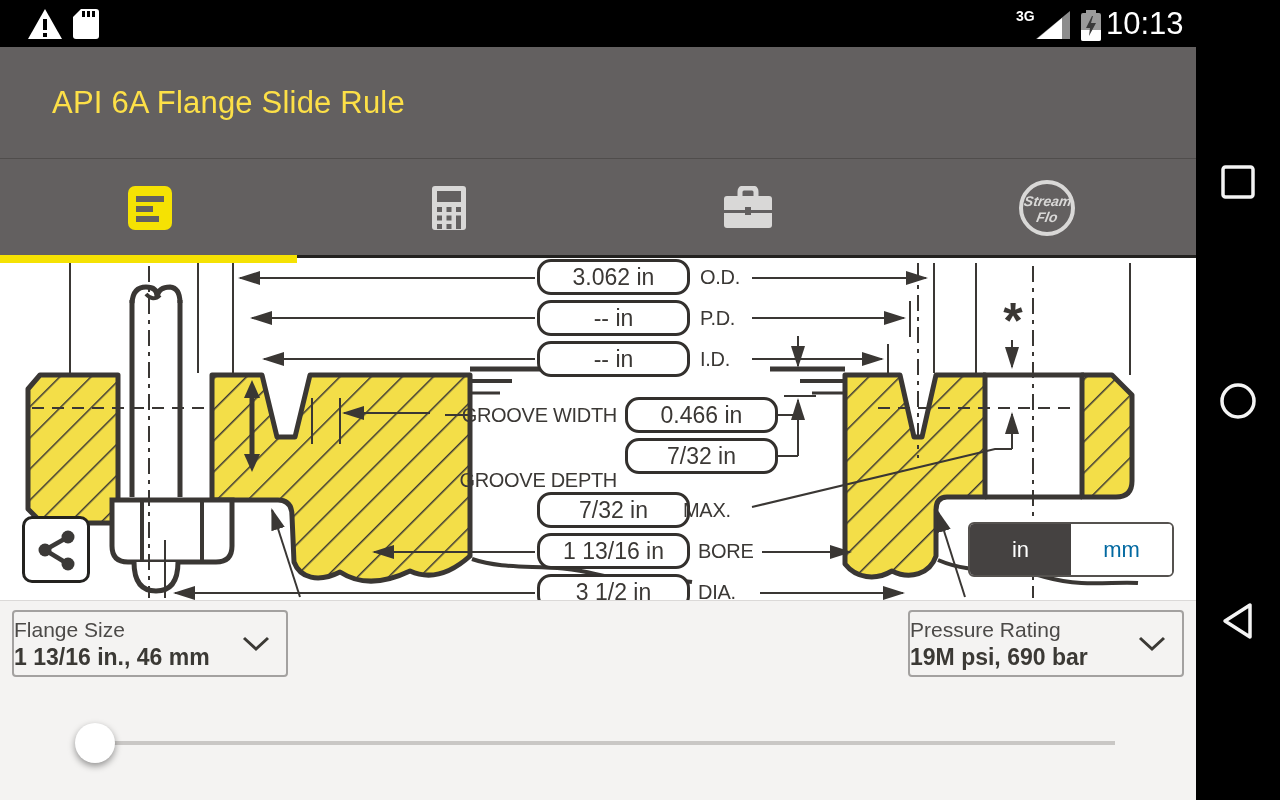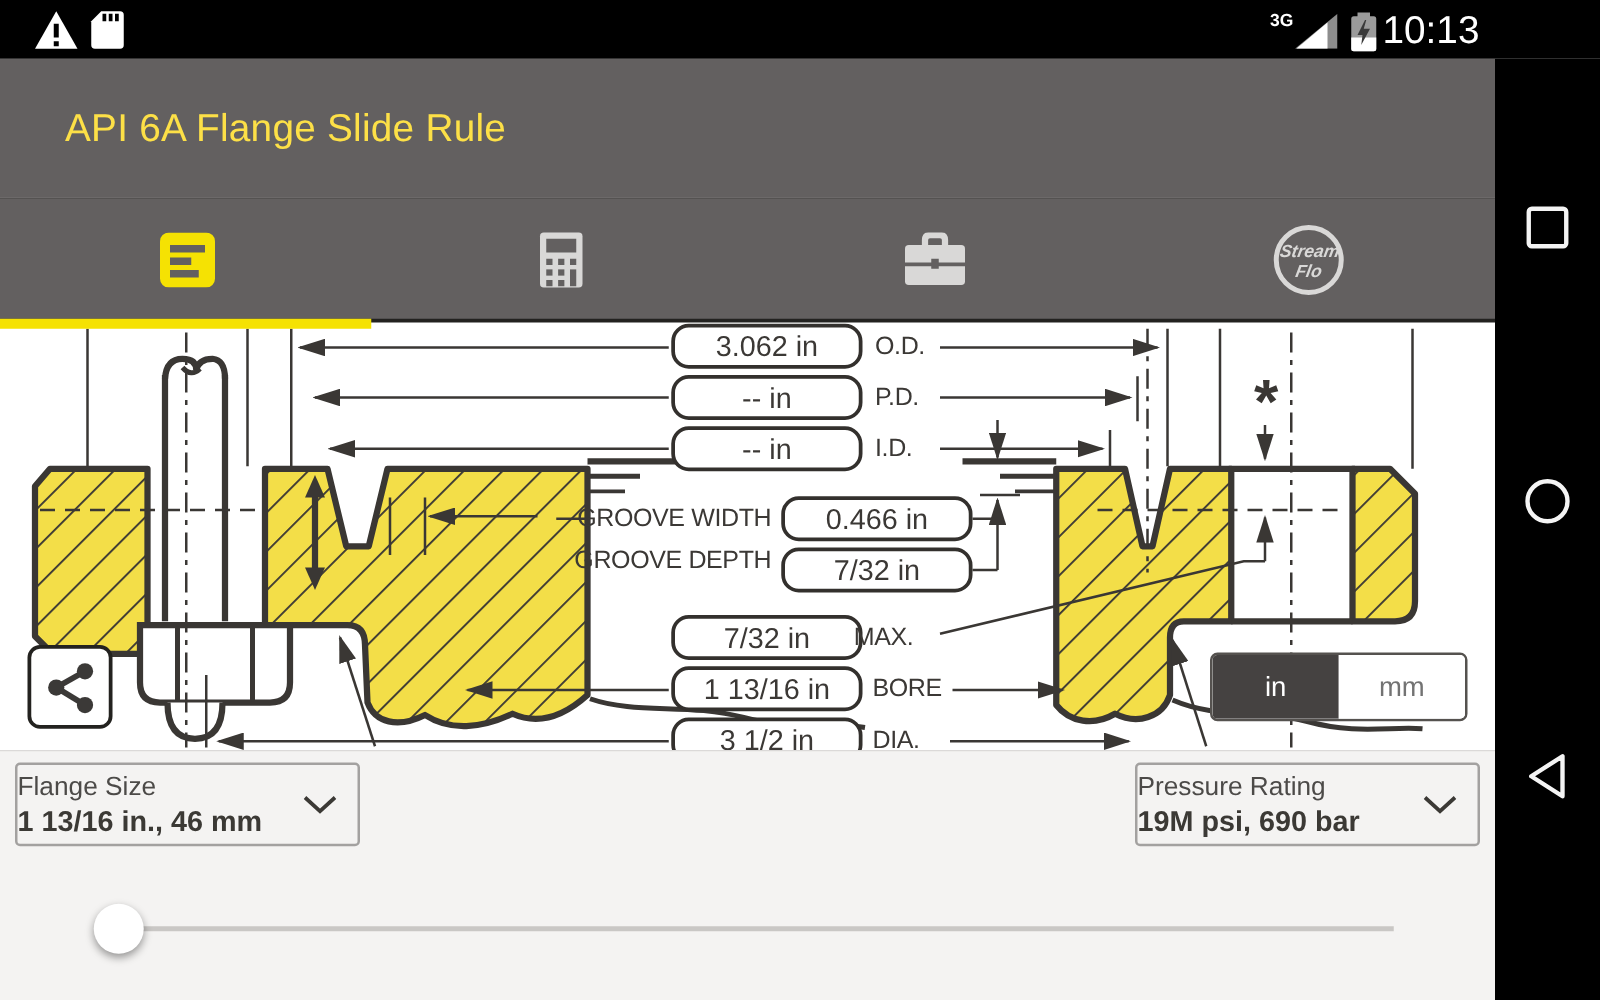--- a/index.html
+++ b/index.html
@@ -29,21 +29,21 @@
   .asterisk{position:absolute;left:994px;top:292px;width:38px;text-align:center;font-size:50px;
             font-weight:bold;color:#3a3734;z-index:3;}
   
   .share-btn{left:22px;top:516px;width:68px;height:67px;background:#fff;border:3px solid #23221f;
              border-radius:10px;z-index:4;display:flex;align-items:center;justify-content:center;box-sizing:border-box;}
   
   .unit-toggle{left:968px;top:522px;width:206px;height:55px;border:2px solid #55524f;border-radius:6px;
                overflow:hidden;display:flex;z-index:4;background:#fff;box-sizing:border-box;}
   .unit-seg{flex:1;display:flex;align-items:center;justify-content:center;font-size:22px;}
   .unit-seg.sel{background:#454241;color:#fff;}
-  .unit-seg.unsel{background:#fff;color:#737373;}
+  .unit-seg.unsel{background:#fff;color:#0369a1;}
   
   .panel{left:0;top:600px;width:1196px;height:200px;background:#F4F3F2;border-top:1px solid #dbd9d8;z-index:5;}
   .dropdown{position:absolute;top:610px;width:276px;height:67px;border:2px solid #a3a1a0;border-radius:4px;
             box-sizing:border-box;z-index:6;display:flex;flex-direction:column;align-items:flex-start;
             justify-content:center;}
   .dd-label{font-size:21px;color:#4c4a48;line-height:26px;}
   .dd-value{font-size:23px;font-weight:bold;color:#3b3935;line-height:28px;}
   .dd-chevron{position:absolute;right:16px;top:24px;}
   .slider-track{left:95px;top:741px;width:1020px;height:4px;background:#c9c7c5;z-index:6;}
   .slider-thumb{left:75px;top:723px;width:40px;height:40px;border-radius:50%;background:#fff;
@@ -210,21 +210,21 @@
 
   <div class="callout-box" style="left:537px;top:259px;">3.062 in</div>
   <div class="callout-label" style="left:700px;top:259px;width:70px;">O.D.</div>
   <div class="callout-box" style="left:537px;top:300px;">-- in</div>
   <div class="callout-label" style="left:700px;top:300px;width:70px;">P.D.</div>
   <div class="callout-box" style="left:537px;top:341px;">-- in</div>
   <div class="callout-label" style="left:700px;top:341px;width:70px;">I.D.</div>
 
   <div class="callout-label" style="left:440px;top:397px;width:177px;justify-content:flex-end;">GROOVE WIDTH</div>
   <div class="callout-box" style="left:625px;top:397px;">0.466 in</div>
-  <div class="callout-label" style="left:440px;top:430px;width:177px;justify-content:flex-end;">GROOVE DEPTH</div>
+  <div class="callout-label" style="left:440px;top:462px;width:177px;justify-content:flex-end;">GROOVE DEPTH</div>
   <div class="callout-box" style="left:625px;top:438px;">7/32 in</div>
 
   <div class="callout-box" style="left:537px;top:492px;">7/32 in</div>
   <div class="callout-label" style="left:683px;top:492px;width:80px;text-align:center;">MAX.</div>
   <div class="callout-box" style="left:537px;top:533px;">1 13/16 in</div>
   <div class="callout-label" style="left:698px;top:533px;width:80px;">BORE</div>
   <div class="callout-box" style="left:537px;top:574px;">3 1/2 in</div>
   <div class="callout-label" style="left:698px;top:574px;width:80px;">DIA.</div>
 
   <div class="asterisk">*</div>

